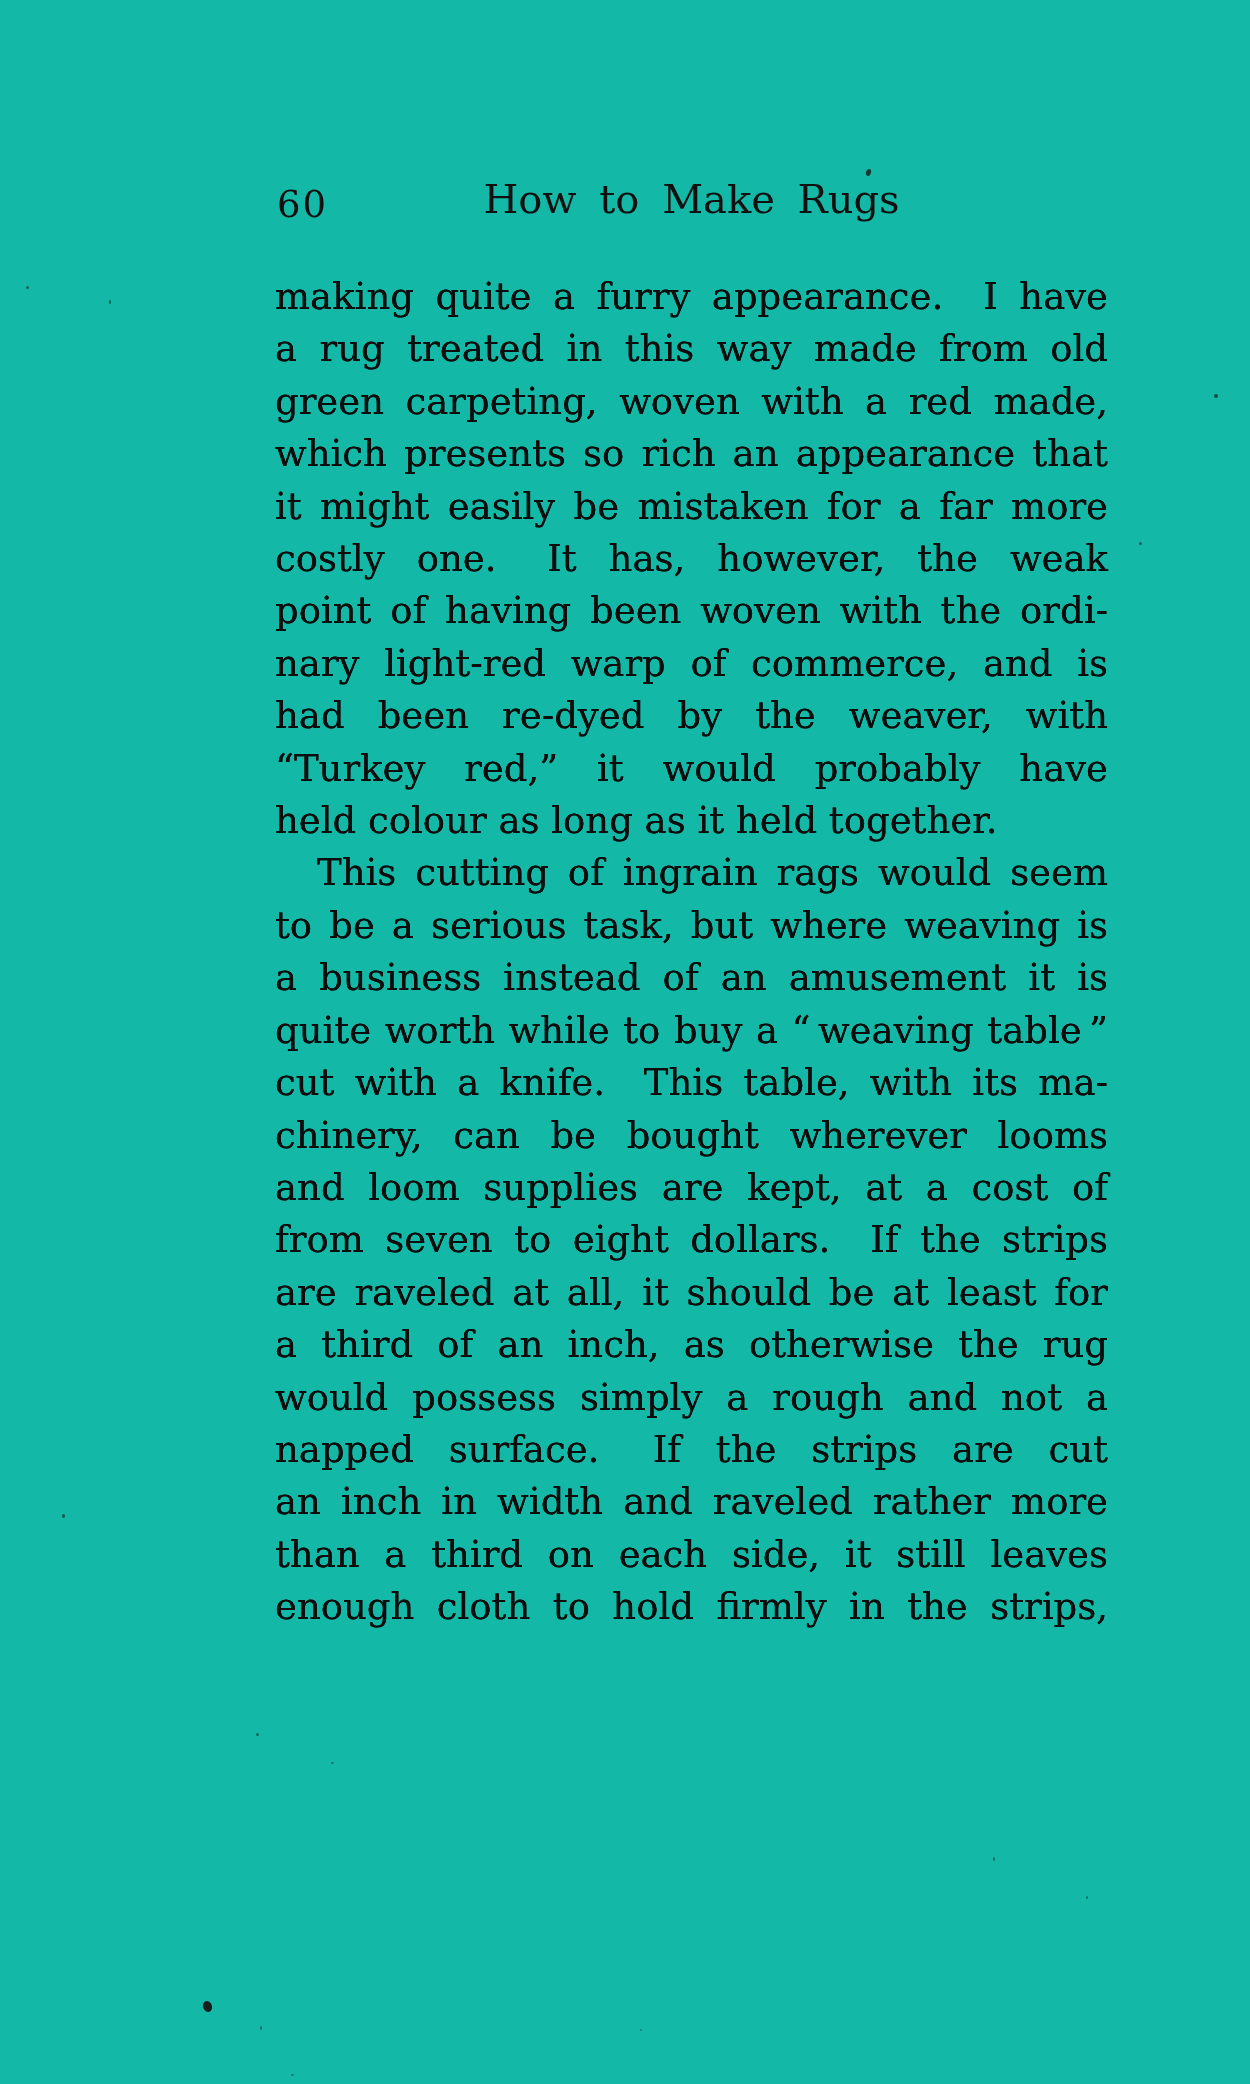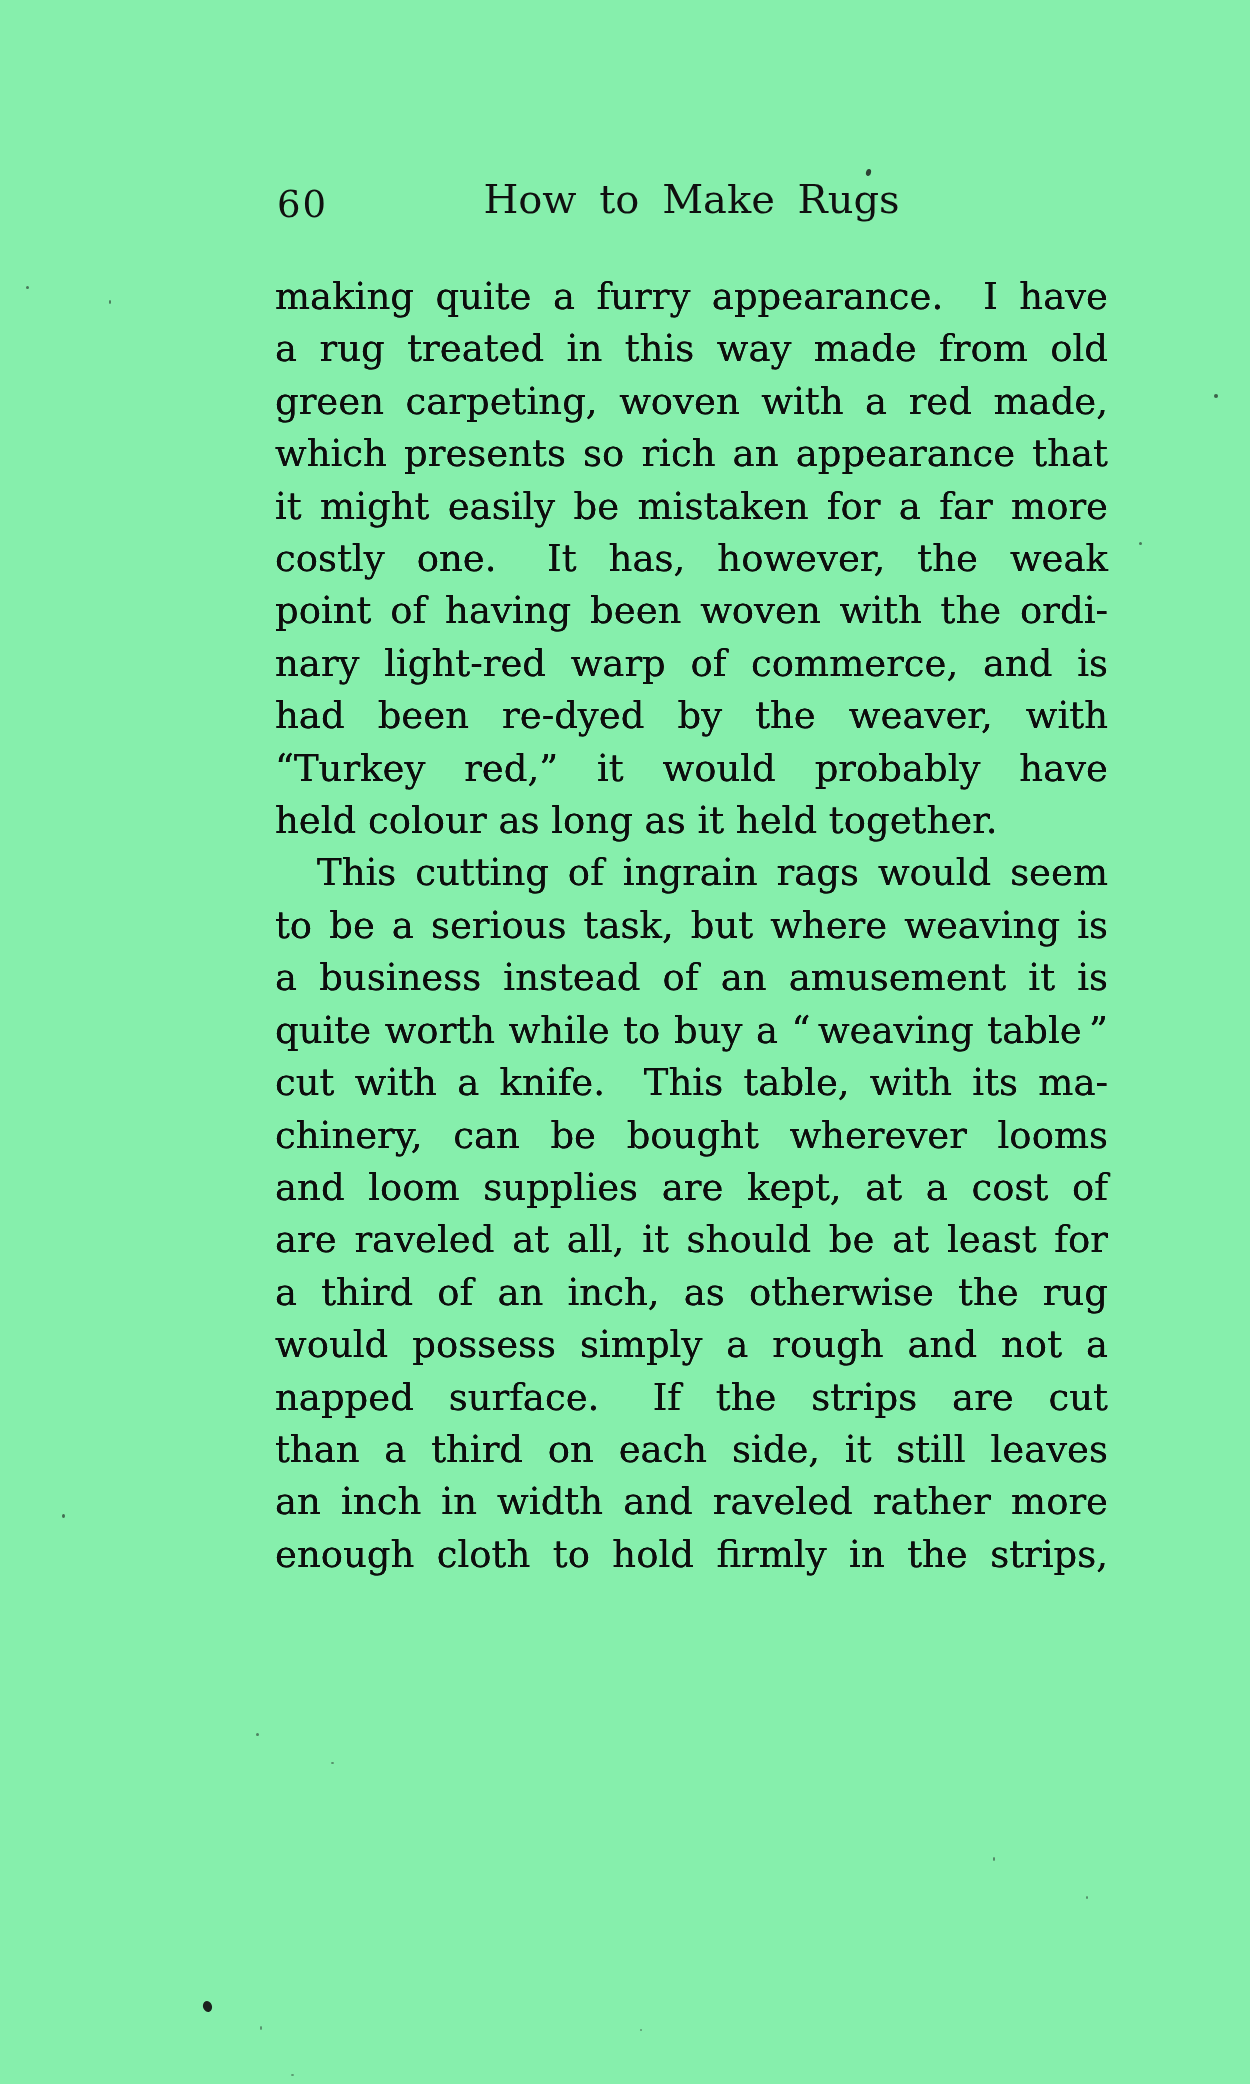--- a/index.html
+++ b/index.html
@@ -8,21 +8,21 @@
     height: 2084px;
     background: #ffffff;
     position: relative;
     font-family: "DejaVu Serif", "Liberation Serif", serif;
     overflow: hidden;
   }
   .page {
     position: absolute;
     left: 0; top: 0;
     width: 1250px; height: 2084px;
-    background: #86efac;
+    background: #14b8a6;
   }
   .running-head {
     position: absolute;
     left: 275px;
     top: 176px;
     width: 833px;
     height: 52px;
     color: #101010;
   }
   .page-number {
@@ -84,26 +84,27 @@
     <div class="line">had been re-dyed by the weaver, with</div>
     <div class="line">“Turkey red,” it would probably have</div>
     <div class="line para-end">held colour as long as it held together.</div>
     <div class="line indent">This cutting of ingrain rags would seem</div>
     <div class="line">to be a serious task, but where weaving is</div>
     <div class="line">a business instead of an amusement it is</div>
     <div class="line">quite worth while to buy a “ weaving table ”</div>
     <div class="line">cut with a knife.  This table, with its ma-</div>
     <div class="line">chinery, can be bought wherever looms</div>
     <div class="line">and loom supplies are kept, at a cost of</div>
+    <div class="line">from seven to eight dollars.  If the strips</div>
     <div class="line">are raveled at all, it should be at least for</div>
     <div class="line">a third of an inch, as otherwise the rug</div>
     <div class="line">would possess simply a rough and not a</div>
     <div class="line">napped surface.  If the strips are cut</div>
+    <div class="line">an inch in width and raveled rather more</div>
     <div class="line">than a third on each side, it still leaves</div>
-    <div class="line">an inch in width and raveled rather more</div>
     <div class="line">enough cloth to hold firmly in the strips,</div>
   </div>
 
   <div class="speck" style="left:866px; top:169px; width:5px; height:7px; opacity:.8; transform:rotate(15deg);"></div>
   <div class="speck" style="left:26px; top:286px; width:3px; height:3px; opacity:.55;"></div>
   <div class="speck" style="left:109px; top:300px; width:2px; height:4px; opacity:.55;"></div>
   <div class="speck" style="left:1214px; top:394px; width:4px; height:4px; opacity:.65;"></div>
   <div class="speck" style="left:1139px; top:542px; width:3px; height:3px; opacity:.55;"></div>
   <div class="speck" style="left:62px; top:1514px; width:3px; height:4px; opacity:.6;"></div>
   <div class="speck" style="left:256px; top:1733px; width:3px; height:3px; opacity:.5;"></div>

